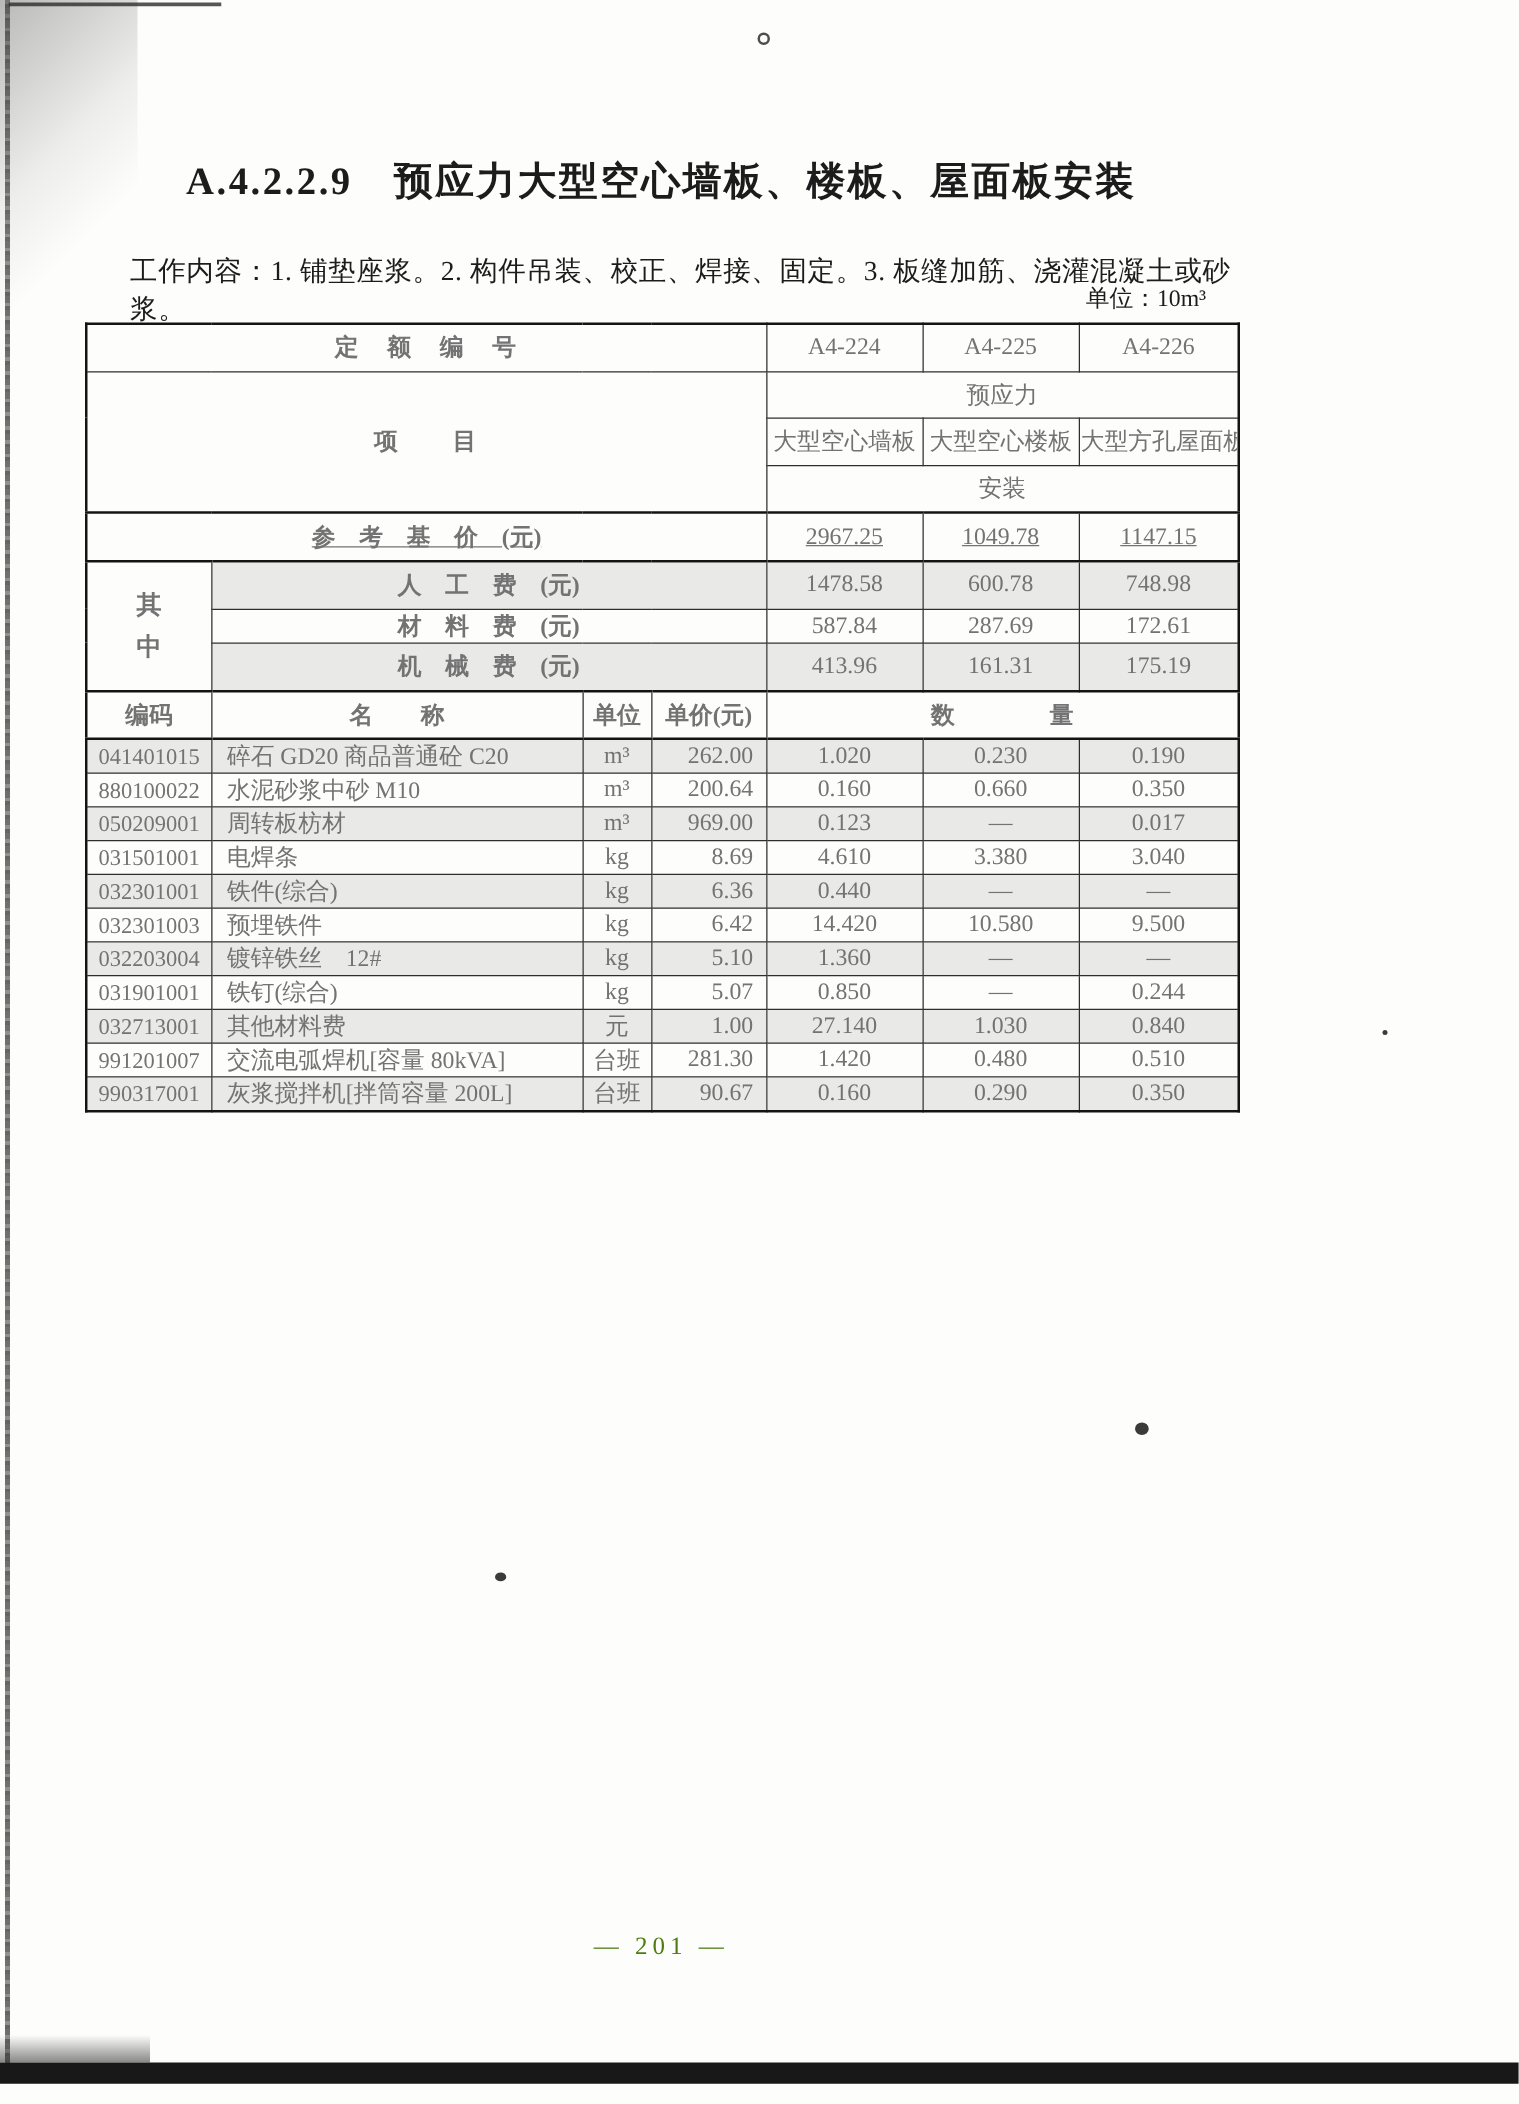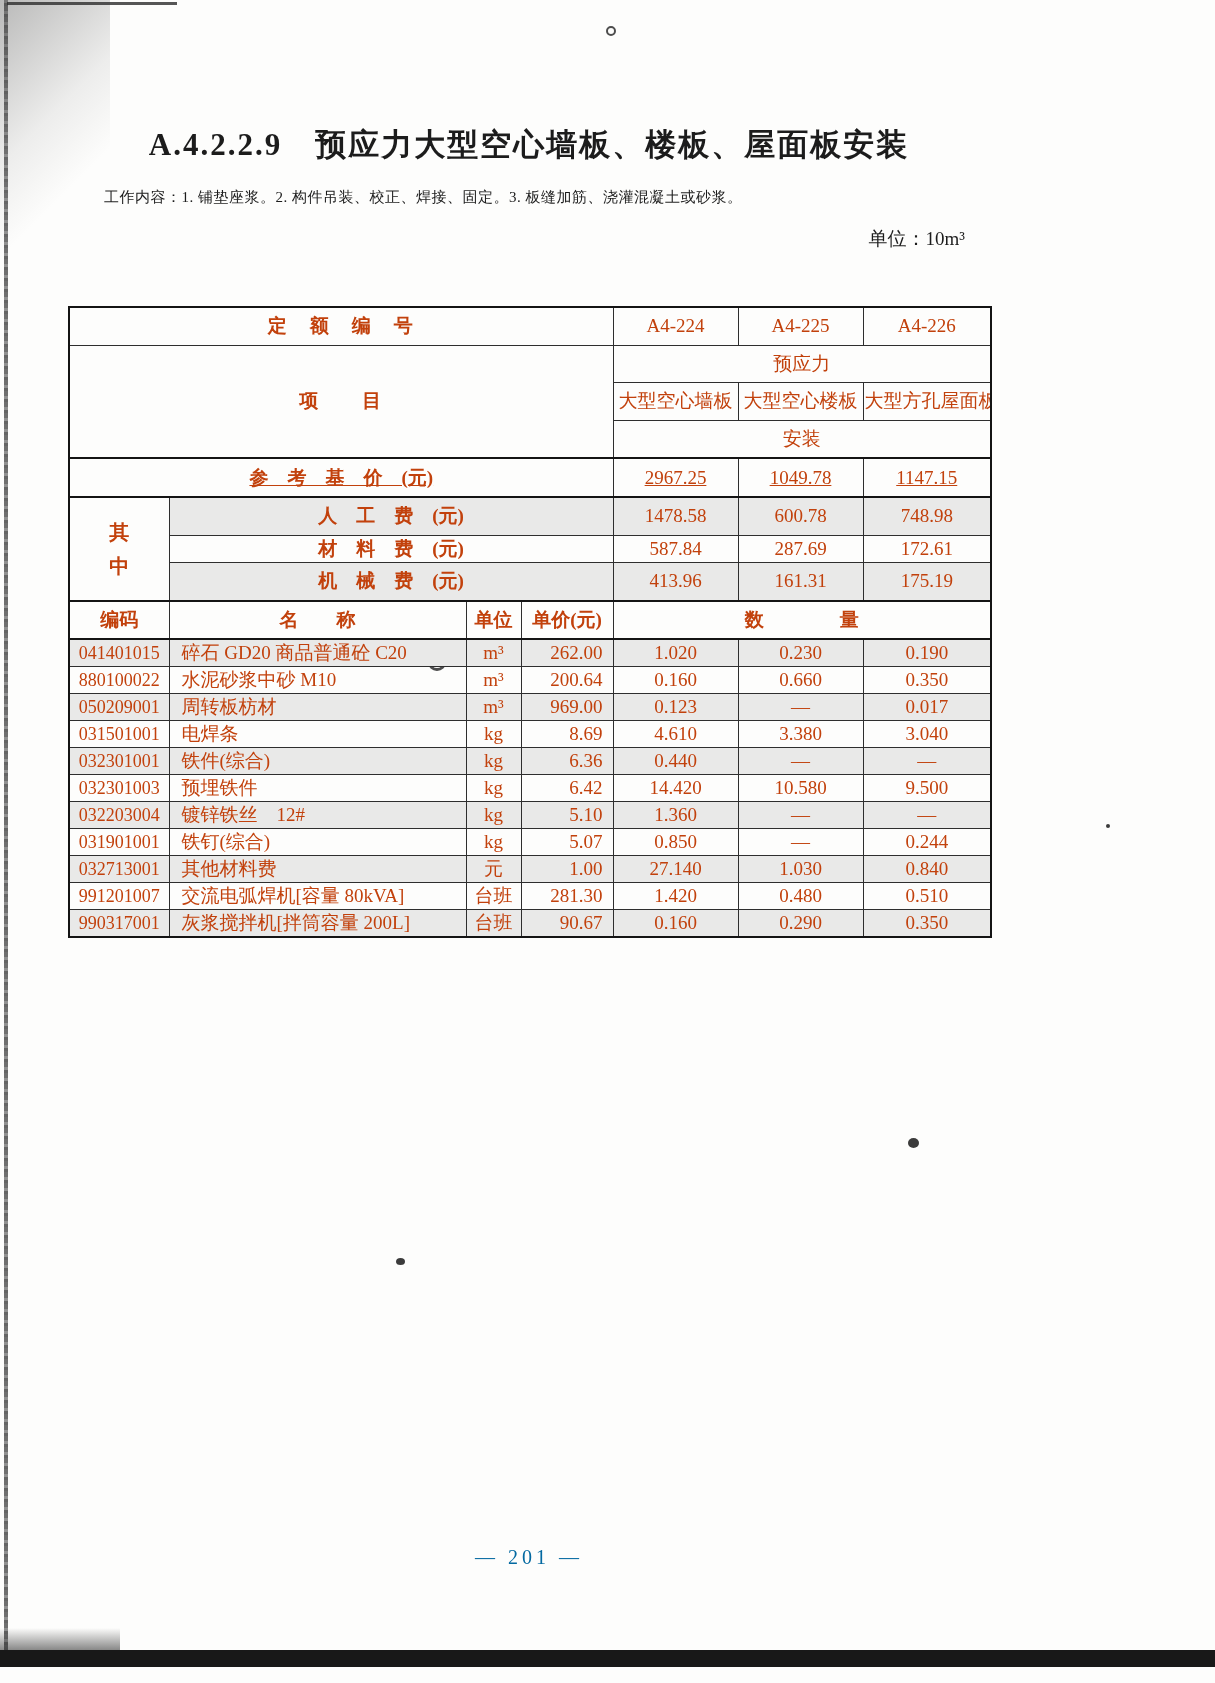--- a/index.html
+++ b/index.html
@@ -26,36 +26,36 @@
     background:linear-gradient(180deg,transparent,rgba(40,40,40,.55));}
   .speck{position:absolute;border-radius:50%;}
   .speck.ring{border:2px solid #4d4d4d;background:transparent;}
   .speck.dot{background:#3b3b3b;}
   
   .title{
     position:absolute;left:68px;top:124px;width:922px;
     text-align:center;font-size:31px;font-weight:bold;letter-spacing:2px;
   }
   .work-content{
-    position:absolute;left:104px;top:188px;width:900px;
-    font-size:15px;letter-spacing:.5px;
+    position:absolute;left:104px;top:202px;width:900px;
+    font-size:22px;letter-spacing:.5px;
   }
   .unit-note{
     position:absolute;left:68px;top:226px;width:897px;
     text-align:right;font-size:19px;
   }
   .page-number{
     position:absolute;left:68px;top:1546px;width:922px;
-    text-align:center;font-size:20px;letter-spacing:4px;color:#0369a1;
+    text-align:center;font-size:20px;letter-spacing:4px;color:#4d7c0f;
   }
   
   .tbl-wrap{position:absolute;left:68px;top:258px;}
   table{
     border-collapse:collapse;table-layout:fixed;width:922px;
-    font-size:19px;color:#c2410c;margin-top:48px;
+    font-size:19px;color:#737373;
   }
   td{
     border:1px solid #2e2e2e;
     padding:0 4px;text-align:center;vertical-align:middle;
     overflow:hidden;white-space:nowrap;
   }
   table{border:2px solid #141414;}
   tr.r-quota{height:38px;}
   tr.r-item1{height:37px;}
   tr.r-item2{height:38px;}

